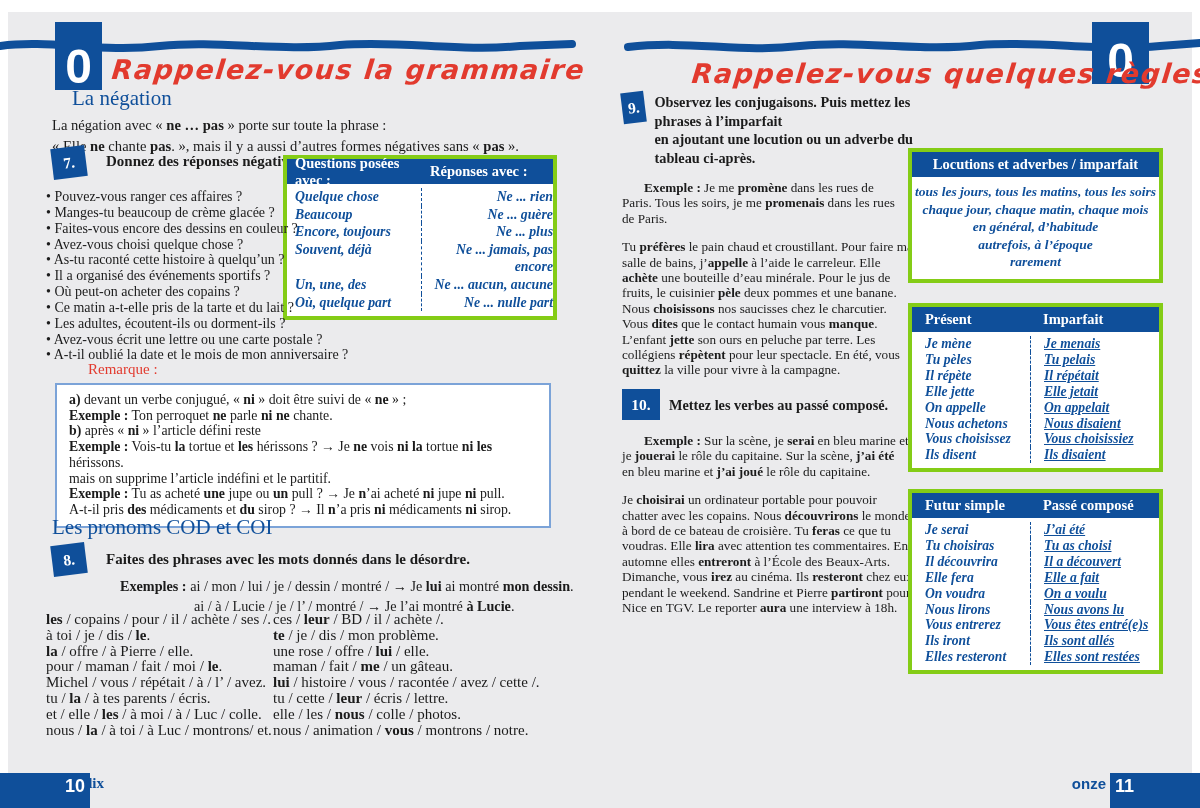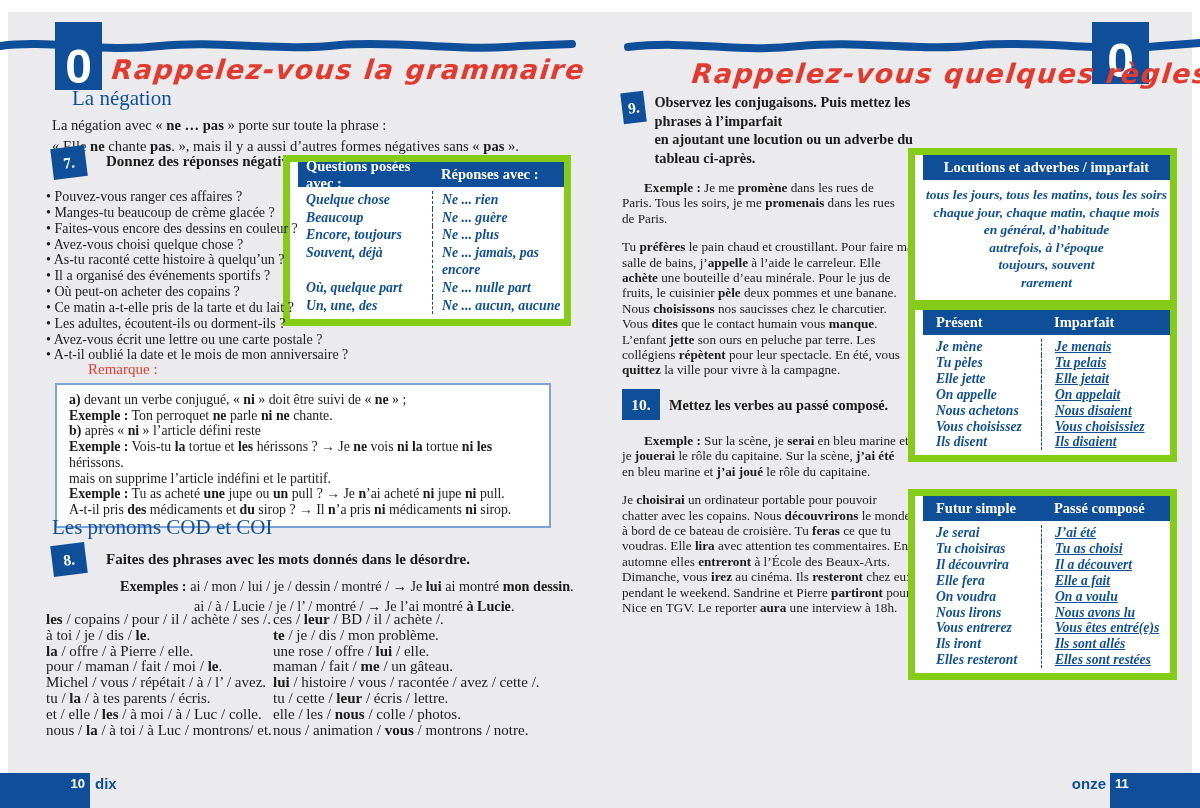--- a/index.html
+++ b/index.html
@@ -15,50 +15,50 @@
   .sechead{position:absolute;color:var(--blue);font-size:21px;white-space:nowrap;}
   .intro{position:absolute;font-size:14.6px;line-height:21px;width:530px;}
   .badge{width:34px;height:31px;background:var(--blue);color:#fff;display:flex;align-items:center;justify-content:center;
          font-weight:bold;font-size:15.5px;font-family:"Liberation Serif",serif;}
   .tilt{transform:rotate(-7deg);}
   .exbadge-abs{position:absolute;}
   .extitle{position:absolute;font-weight:bold;font-size:15px;white-space:nowrap;}
   .bullets{position:absolute;font-size:14px;line-height:15.85px;}
   .bullets div{white-space:nowrap;}
   .bullets div::before{content:"• ";}
-  .box{background:#ffffff;border:7px solid #84cc16;padding-left:8px;}
+  .box{background:#ffffff;border:4px solid #84cc16;}
   .box-head{background:var(--blue);color:#fff;font-weight:bold;font-size:14.5px;height:25px;display:flex;align-items:center;}
   .box-head.center{justify-content:center;}
   .qtable{position:absolute;left:283px;top:155px;width:266px;}
   .qtable .c1{width:134px;padding-left:8px;box-sizing:border-box;flex-shrink:0;}
   .qtable .c2{padding-left:9px;flex:1;}
   .tbody{padding:4px 0 5px 0;}
   .vrow{display:flex;color:var(--blue);font-style:italic;font-weight:bold;font-size:13.8px;line-height:17.6px;}
-  .vrow .c2{border-left:1px dashed var(--blue);}
+  .vrow .c2{border-left:1px dashed var(--blue);text-align:right;}
   .remark-label{position:absolute;color:var(--red);font-size:15px;}
   .remark-box{position:absolute;left:55px;top:383px;width:468px;background:#fff;border:2px solid var(--bord);
               padding:7px 12px 8px 12px;font-size:13.8px;line-height:15.7px;}
   .examples{position:absolute;font-size:14.2px;line-height:20px;}
   .examples .ind{padding-left:74px;}
   .wordlist{position:absolute;font-size:15px;line-height:15.8px;}
   .wordlist div{white-space:nowrap;}
   .rcol{position:absolute;left:622px;top:92px;width:300px;font-size:13.2px;line-height:15.4px;}
   .exrow{display:flex;align-items:flex-start;}
   .exrow .t{font-weight:bold;font-size:14.3px;line-height:18.5px;padding-left:9px;padding-top:1px;}
   .rcol p{margin:13px 0 0 0;text-indent:22px;}
   .rcol p.noind{text-indent:0;}
   .rtable{position:absolute;left:908px;width:247px;}
   .rtable .c1{width:118px;padding-left:13px;box-sizing:border-box;flex-shrink:0;}
   .rtable .c2{padding-left:13px;flex:1;}
   .vrow2{display:flex;color:var(--blue);font-style:italic;font-weight:bold;font-size:13.6px;line-height:15.9px;}
   .vrow2 .c2{border-left:1px dashed var(--blue);text-decoration:underline;}
   .loc-body{padding:6px 2px 8px 2px;text-align:center;color:var(--blue);font-style:italic;font-weight:bold;
             font-size:13.5px;line-height:17.6px;}
   .footbar{position:absolute;top:773px;height:35px;background:var(--blue);color:#fff;
-           font-family:"Liberation Sans",sans-serif;font-weight:bold;font-size:13px;}
+           font-family:"Liberation Sans",sans-serif;font-weight:bold;font-size:18px;}
   .footword{position:absolute;top:775px;color:var(--blue);font-family:"Liberation Sans",sans-serif;font-weight:bold;font-size:15px;}
   b{font-weight:bold;}
 </style>
 </head>
 <body>
 
 <div id="stage">
   <div class="pagebg"></div>
 
   <svg class="wave" viewBox="0 0 1200 70">
@@ -99,26 +99,26 @@
         </div>
       <div class="vrow">
           <span class="c1">Encore, toujours</span>
           <span class="c2">Ne ... plus</span>
         </div>
       <div class="vrow">
           <span class="c1">Souvent, déjà</span>
           <span class="c2">Ne ... jamais, pas encore</span>
         </div>
       <div class="vrow">
+          <span class="c1">Un, une, des</span>
+          <span class="c2">Ne ... aucun, aucune</span>
+        </div>
+      <div class="vrow">
           <span class="c1">Où, quelque part</span>
           <span class="c2">Ne ... nulle part</span>
-        </div>
-      <div class="vrow">
-          <span class="c1">Un, une, des</span>
-          <span class="c2">Ne ... aucun, aucune</span>
         </div>
     </div>
   </div>
 
   <div class="bullets" style="left:46px;top:189px;">
     <div>Pouvez-vous ranger ces affaires ?</div>
     <div>Manges-tu beaucoup de crème glacée ?</div>
     <div>Faites-vous encore des dessins en couleur ?</div>
     <div>Avez-vous choisi quelque chose ?</div>
     <div>As-tu raconté cette histoire à quelqu’un ?</div>
@@ -202,40 +202,43 @@
     <p class="noind" style="width:292px;">Je <b>choisirai</b> un ordinateur portable pour pouvoir chatter avec les copains. Nous <b>découvrirons</b> le monde à bord de ce bateau de croisière. Tu <b>feras</b> ce que tu voudras. Elle <b>lira</b> avec attention tes commentaires. En automne elles <b>entreront</b> à l’École des Beaux-Arts. Dimanche, vous <b>irez</b> au cinéma. Ils <b>resteront</b> chez eux pendant le weekend. Sandrine et Pierre <b>partiront</b> pour Nice en TGV. Le reporter <b>aura</b> une interview à 18h.</p>
   </div>
 
   <div class="box rtable" style="top:148px;">
     <div class="box-head center">Locutions et adverbes / imparfait</div>
     <div class="loc-body">
       <div>tous les jours, tous les matins, tous les soirs</div>
       <div>chaque jour, chaque matin, chaque mois</div>
       <div>en général, d’habitude</div>
       <div>autrefois, à l’époque</div>
-      <div>toujours, souvent</div>
       <div>rarement</div>
     </div>
   </div>
 
   <div class="box rtable" style="top:303px;">
     <div class="box-head">
       <span class="c1">Présent</span>
       <span class="c2">Imparfait</span>
     </div>
     <div class="tbody">
       <div class="vrow2">
           <span class="c1">Je mène</span>
           <span class="c2">Je menais</span>
         </div>
       <div class="vrow2">
           <span class="c1">Tu pèles</span>
           <span class="c2">Tu pelais</span>
         </div>
       <div class="vrow2">
+          <span class="c1">Il répète</span>
+          <span class="c2">Il répétait</span>
+        </div>
+      <div class="vrow2">
           <span class="c1">Elle jette</span>
           <span class="c2">Elle jetait</span>
         </div>
       <div class="vrow2">
           <span class="c1">On appelle</span>
           <span class="c2">On appelait</span>
         </div>
       <div class="vrow2">
           <span class="c1">Nous achetons</span>
           <span class="c2">Nous disaient</span>
@@ -292,19 +295,19 @@
       <div class="vrow2">
           <span class="c1">Elles resteront</span>
           <span class="c2">Elles sont restées</span>
         </div>
     </div>
   </div>
 
   <div class="footbar" style="left:0;width:90px;text-align:right;padding:3px 5px 0 0;box-sizing:border-box;">
     <span>10</span>
   </div>
-  <div class="footword" style="left:95px;">dix</div>
+  <div class="footword" style="left:84px;font-family:Liberation Serif, serif;">dix</div>
 
   <div class="footword" style="left:1000px;width:106px;text-align:right;">onze</div>
   <div class="footbar" style="left:1110px;width:90px;text-align:left;padding:3px 0 0 5px;box-sizing:border-box;">
     <span>11</span>
   </div>
 </div>
 
 </body></html>

